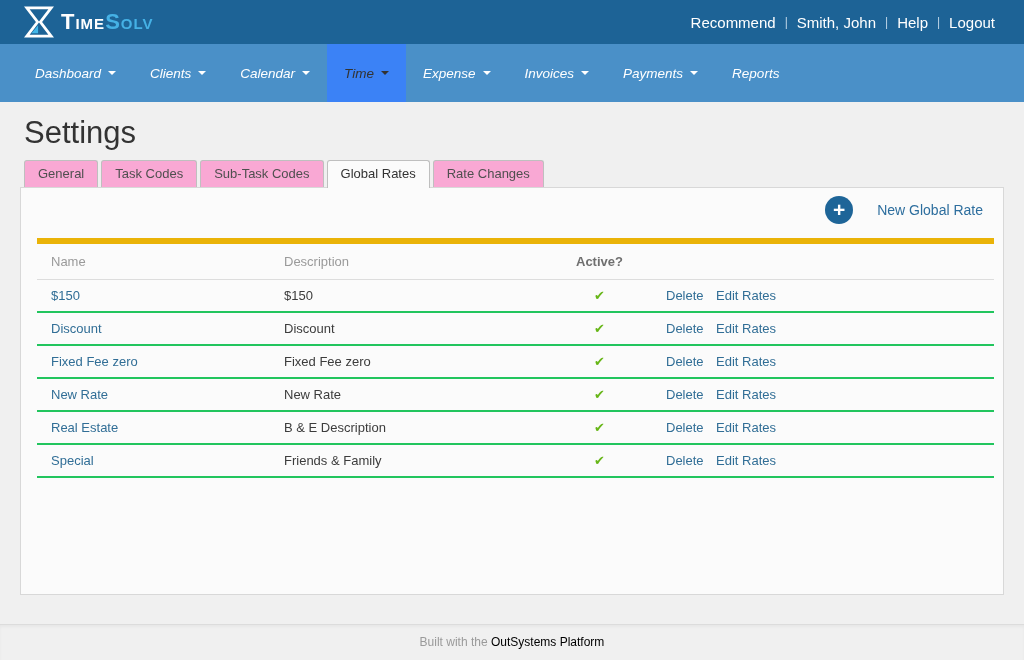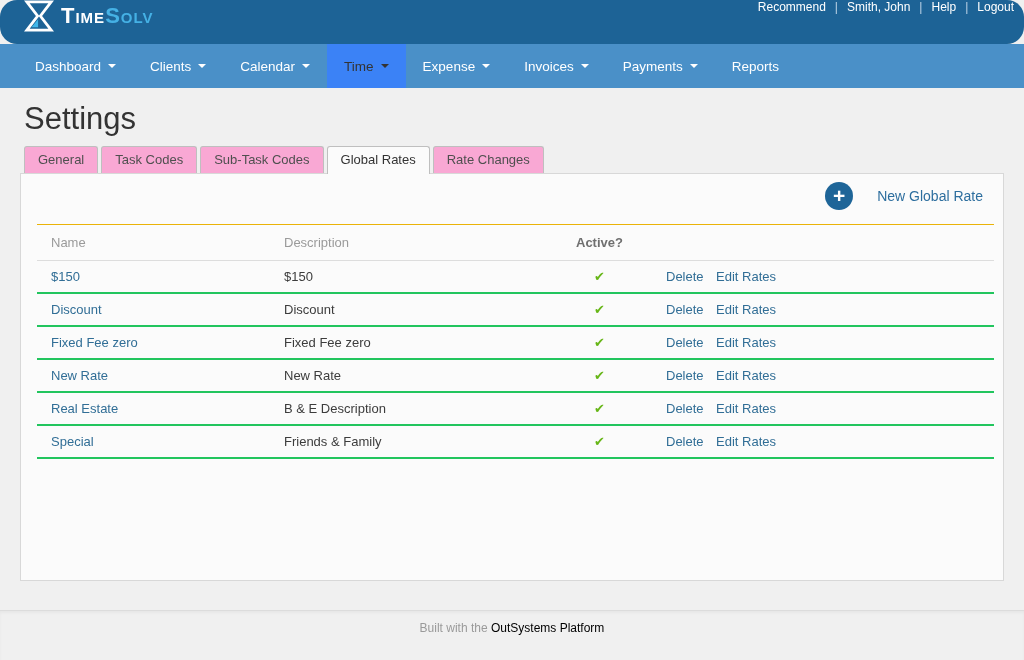--- a/index.html
+++ b/index.html
@@ -5,36 +5,35 @@
   * { margin:0; padding:0; box-sizing:border-box; }
   html,body { width:1024px; height:660px; overflow:hidden; }
   body {
     font-family:"Liberation Sans", sans-serif;
     background:#f0f0f0;
     color:#333;
   }
   
   .topbar {
     height:44px; background:#1d6396;
-    display:flex; align-items:flex-start; justify-content:space-between;
-    padding:0 10px 0 24px;
-    border-radius:17px;
+    display:flex; align-items:center; justify-content:space-between;
+    padding:0 29px 0 24px;
   }
   .brand { display:flex; align-items:center; cursor:pointer; text-decoration:none; }
   .brand svg { margin-right:7px; display:block; }
   .brand-text { color:#fff; font-size:15px; letter-spacing:1px; font-weight:bold; white-space:nowrap; }
   .brand-text .cap { font-size:22px; }
   .brand-solv { color:#45b1e5; }
   .topbar-links { display:flex; align-items:center; }
-  .toplink { color:#fff; font-size:12px; text-decoration:none; cursor:pointer; }
+  .toplink { color:#fff; font-size:15px; text-decoration:none; cursor:pointer; }
   .topsep { color:#bcd3e6; font-size:12px; margin:0 9px; }
   
   .navbar {
-    height:44px; background:#4a90c8;
-    display:flex; align-items:stretch; padding-left:18px;
+    height:58px; background:#4a90c8;
+    display:flex; align-items:stretch; padding-left:18px;font-style:italic;
   }
   .nav-item {
     display:flex; align-items:center;
     padding:0 17px; color:#fff; font-size:13.5px;
     cursor:pointer; white-space:nowrap;
   }
   .nav-item.active { background:#3b82f6; color:#333; }
   .caret {
     display:inline-block; width:0; height:0;
     border-left:4px solid transparent; border-right:4px solid transparent;
@@ -72,21 +71,21 @@
     font-size:21px; font-weight:bold; line-height:1; padding-bottom:2px;
   }
   .new-rate-label { color:#2d6e9e; font-size:14px; margin-left:24px; }
   
   .rates-table {
     border-collapse:collapse; table-layout:fixed;
     margin:8px 9px 0 16px; width:calc(100% - 25px);
     font-size:13px;
   }
   .rates-table th {
-    border-top:1px solid #eab308; border-bottom:1px solid #ddd;
+    border-top:6px solid #eab308; border-bottom:1px solid #ddd;
     color:#9a9a9a; font-weight:normal; text-align:left;
     padding:10px 0 10px 14px;
   }
   .rates-table th.col-active { font-weight:bold; color:#6f6f6f; }
   .rates-table td {
     border-bottom:2px solid #22c55e;
     padding:8px 0 8px 14px; vertical-align:middle;
   }
   .col-name  { width:233px; }
   .col-desc  { width:292px; }

